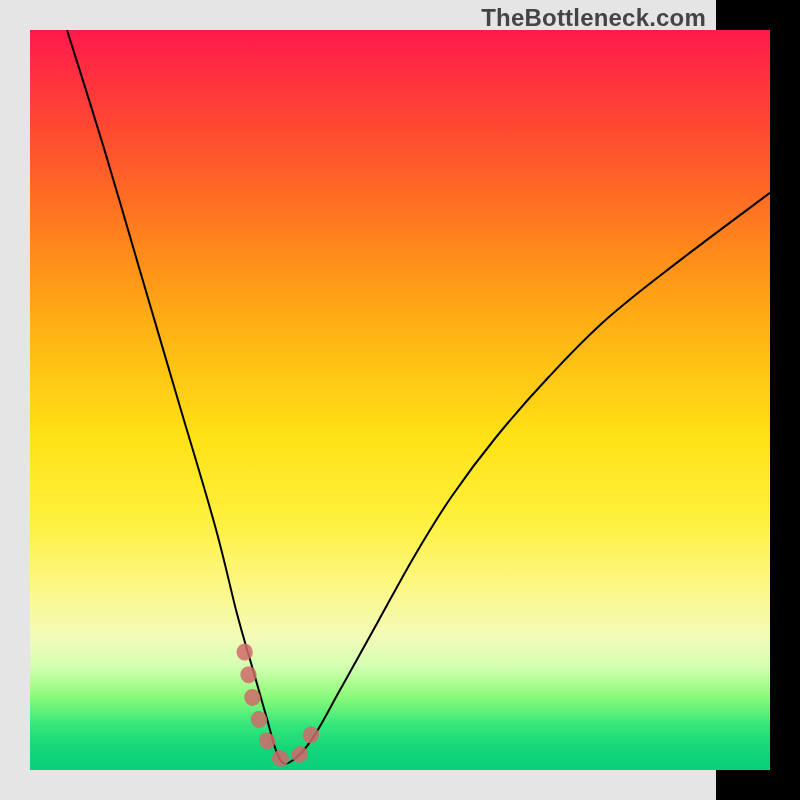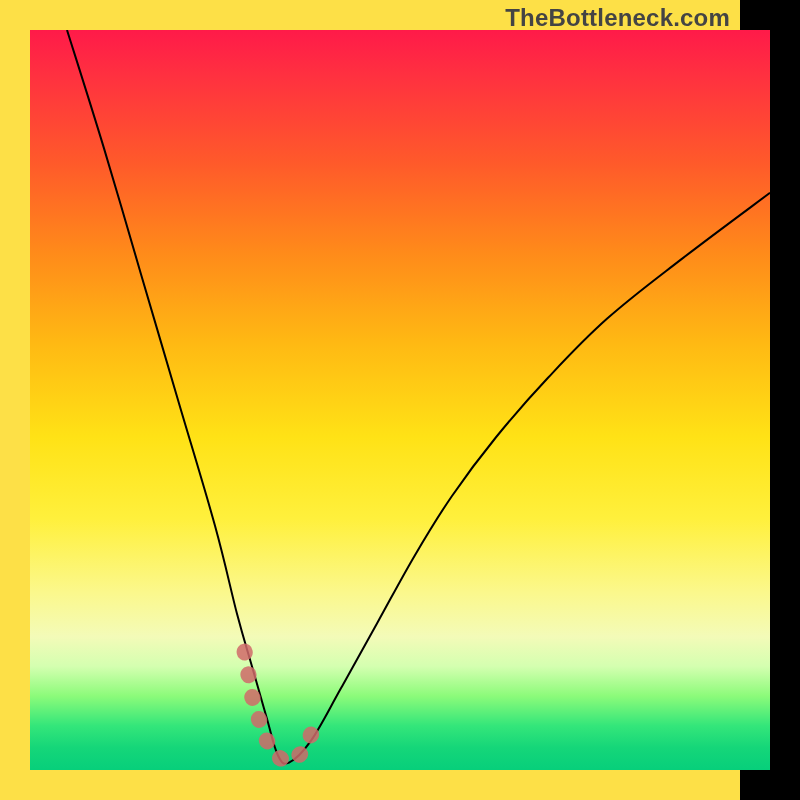--- a/index.html
+++ b/index.html
@@ -8,22 +8,21 @@
     width: 800px;
     height: 800px;
     background: #000;
     overflow: hidden;
     font-family: Arial, Helvetica, sans-serif;
   }
   .outer {
     position: relative;
     width: 716px;
     height: 800px;
-    background: #fde047;
-    padding-left: 24px;
+    background: #e5e5e5;
   }
   .watermark {
     position: absolute;
     top: 4px;
     right: 10px;
     color: #444;
     font-size: 24px;
     font-weight: 600;
     z-index: 50;
     letter-spacing: 0.2px;

